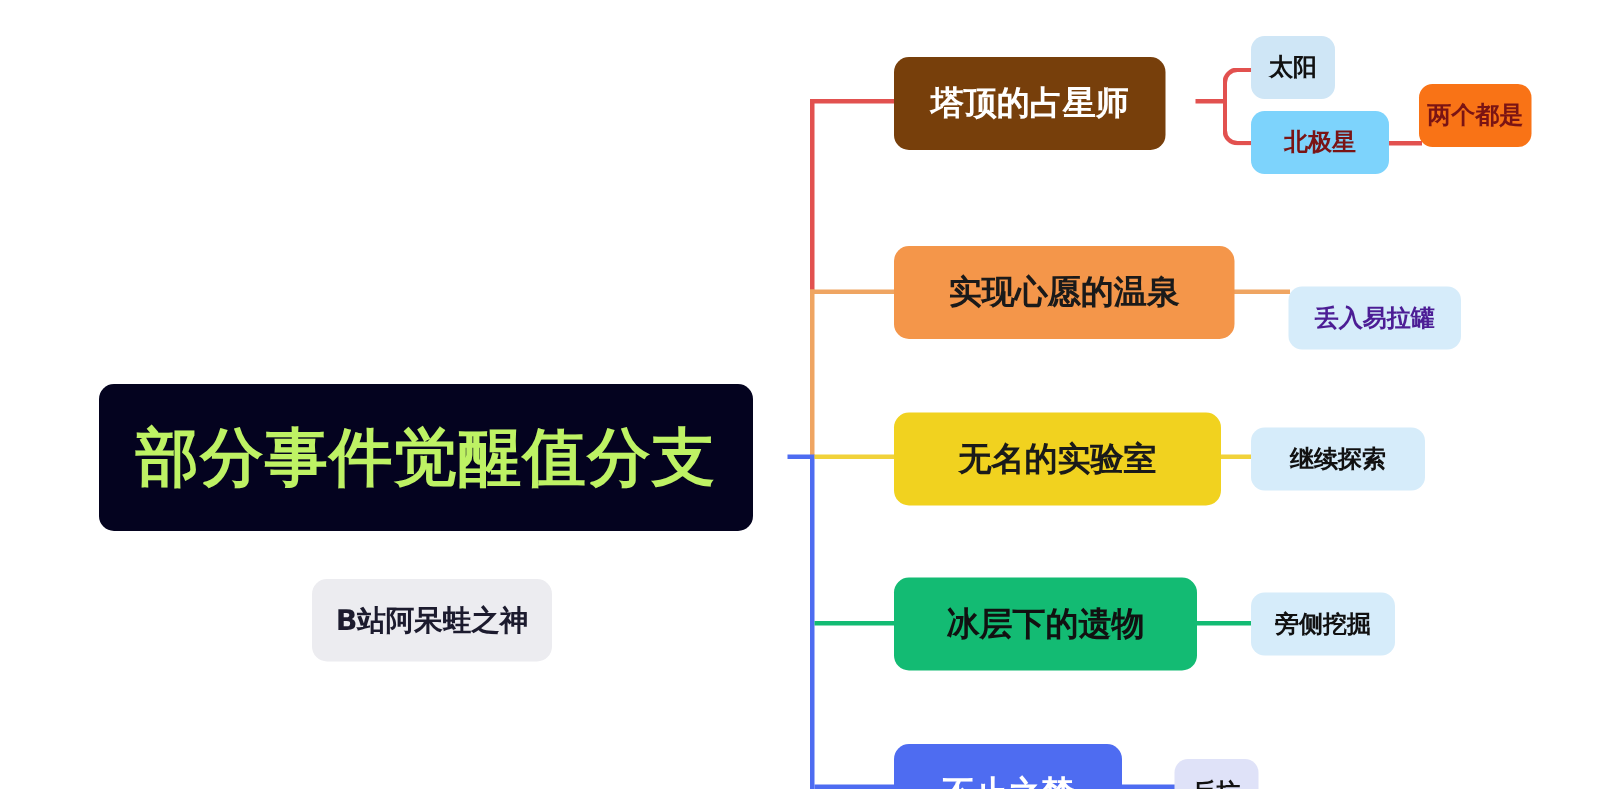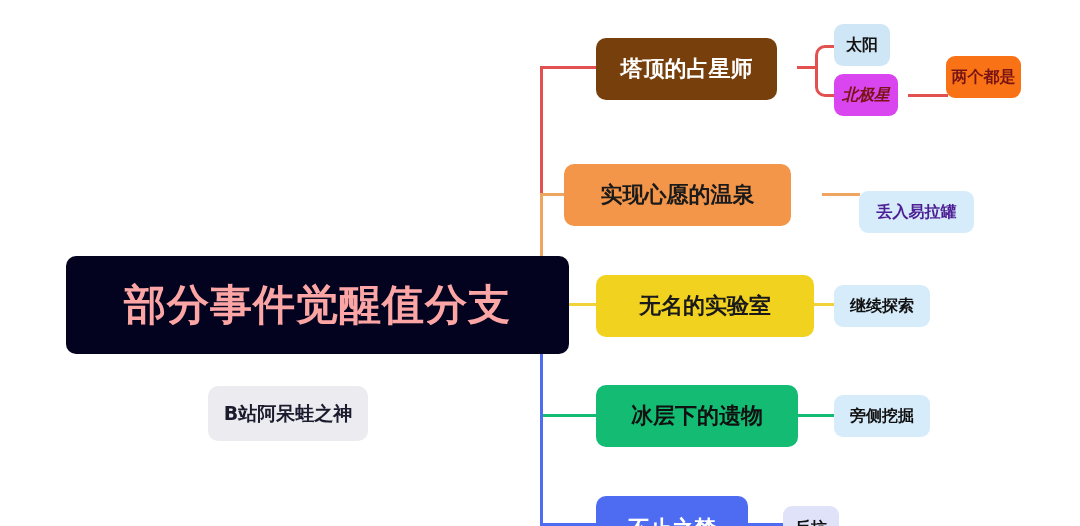--- a/index.html
+++ b/index.html
@@ -1,21 +1,21 @@
 <!DOCTYPE html>
 <html><head>
 <meta charset="utf-8">
 <style>
   html, body { margin:0; padding:0; }
   body { width:1080px; height:526px; overflow:hidden; background:#ffffff; position:relative;
          font-family: "DejaVu Sans", "Liberation Sans", sans-serif; }
   .node { position:absolute; display:flex; align-items:center; justify-content:center;
           box-sizing:border-box; white-space:nowrap; font-weight:bold; }
   .line { position:absolute; }
-  .root { left:66px; top:256px; width:503px; height:98px; background:#04031f; color:#fca5a5;
+  .root { left:66px; top:256px; width:436px; height:98px; background:#04031f; color:#bef264;
           border-radius:10px; font-size:42px; letter-spacing:1px;font-family:Liberation Serif, serif; }
   .sig { left:208px; top:386px; width:160px; height:55px; background:#ececf0; color:#1c1b2e;
          border-radius:10px; font-size:19px; }
   .main { height:62px; border-radius:10px; font-size:22px; }
   .leaf { height:42px; border-radius:9px; font-size:16px; padding:0 8px; }
 </style>
 </head>
 <body>
 
 <div class="line" style="left:525px;top:303px;width:18px;height:3px;background:#4e6cf1;"></div>
@@ -39,46 +39,46 @@
 <div class="node root">
   <span>部分事件觉醒值分支</span>
 </div>
 <div class="node sig">
   <span>B站阿呆蛙之神</span>
 </div>
 
 <div class="node main" style="left:596px;top:38px;width:181px;background:#773f0b;color:#fff;">
   <span>塔顶的占星师</span>
 </div>
-<div class="node main" style="left:564px;top:164px;width:227px;background:#f4964a;color:#1a1a1a;">
+<div class="node main" style="left:596px;top:164px;width:227px;background:#f4964a;color:#1a1a1a;">
   <span>实现心愿的温泉</span>
 </div>
 <div class="node main" style="left:596px;top:275px;width:218px;background:#f1d21f;color:#1a1a1a;">
   <span>无名的实验室</span>
 </div>
 <div class="node main" style="left:596px;top:385px;width:202px;background:#13bb73;color:#111;">
   <span>冰层下的遗物</span>
 </div>
 <div class="node main" style="left:596px;top:496px;width:152px;background:#4e6cf1;color:#fff;align-items:flex-start;padding-top:18px;">
   <span>不止之禁</span>
 </div>
 
 <div class="node leaf" style="left:834px;top:24px;width:56px;background:#cfe6f6;color:#111;">
   <span>太阳</span>
 </div>
-<div class="node leaf" style="left:834px;top:74px;width:64px;background:#d946ef;color:#7a1414;font-style:italic;">
+<div class="node leaf" style="left:834px;top:74px;width:92px;background:#7dd3fc;color:#7a1414;">
   <span>北极星</span>
 </div>
 <div class="node leaf" style="left:946px;top:56px;width:75px;background:#f97316;color:#7a1414;">
   <span>两个都是</span>
 </div>
 <div class="node leaf" style="left:859px;top:174px;width:115px;background:#d6ecfa;color:#4c1d95;margin-top:17px;">
   <span>丢入易拉罐</span>
 </div>
-<div class="node leaf" style="left:834px;top:285px;width:96px;background:#d6ecfa;color:#111;">
+<div class="node leaf" style="left:834px;top:285px;width:116px;background:#d6ecfa;color:#111;">
   <span>继续探索</span>
 </div>
 <div class="node leaf" style="left:834px;top:395px;width:96px;background:#d6ecfa;color:#111;">
   <span>旁侧挖掘</span>
 </div>
 <div class="node leaf" style="left:783px;top:506px;width:56px;background:#dfe2f8;color:#111;align-items:flex-start;padding-top:12px;">
   <span>反抗</span>
 </div>
 
 </body></html>

